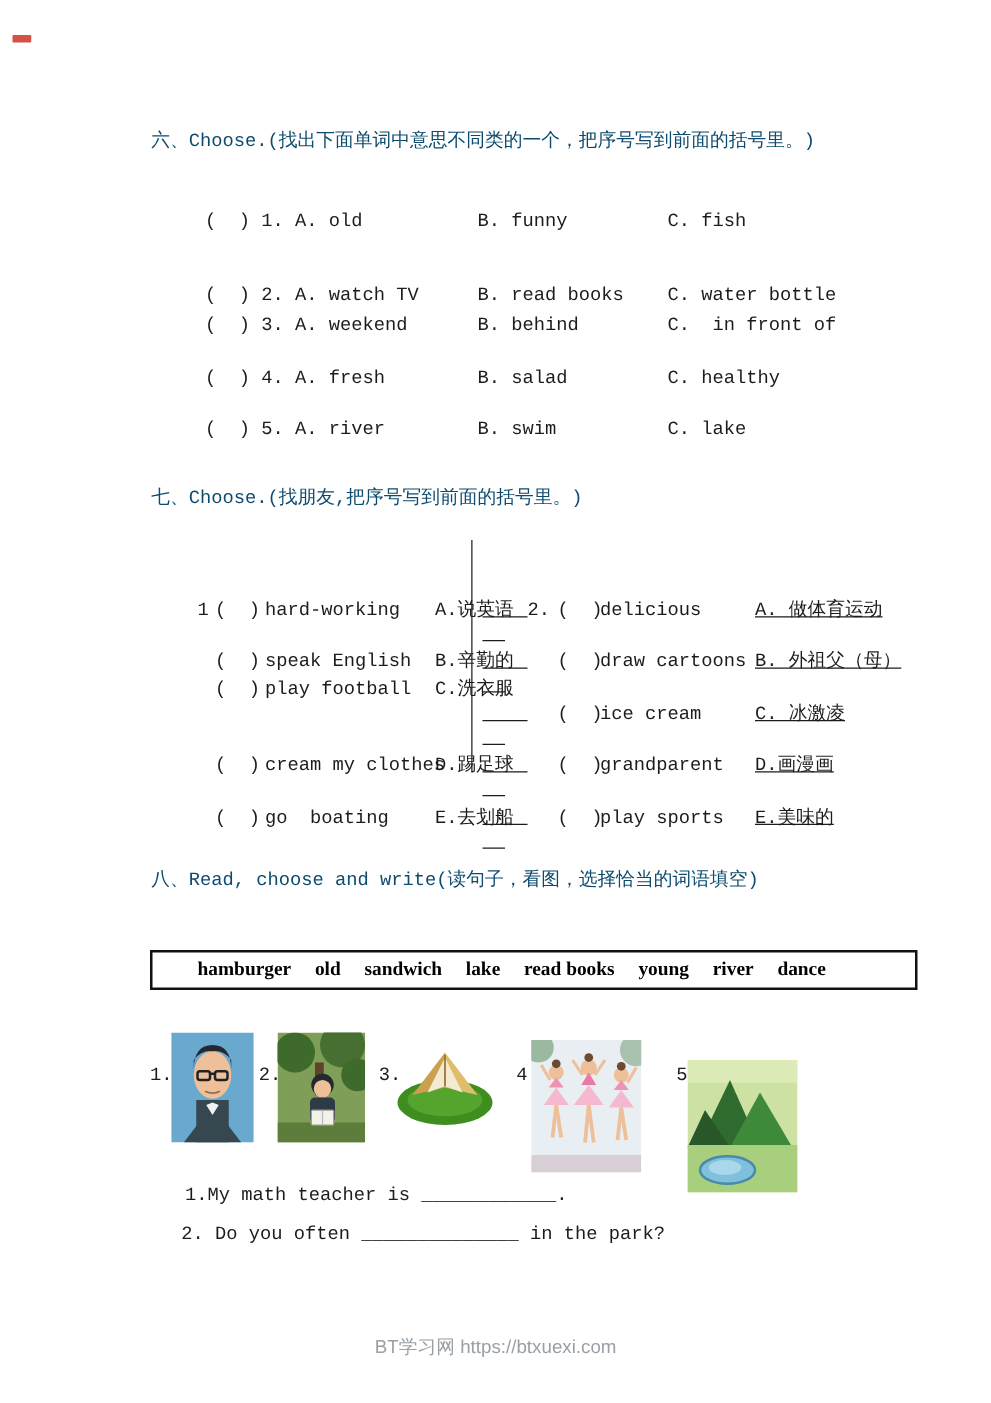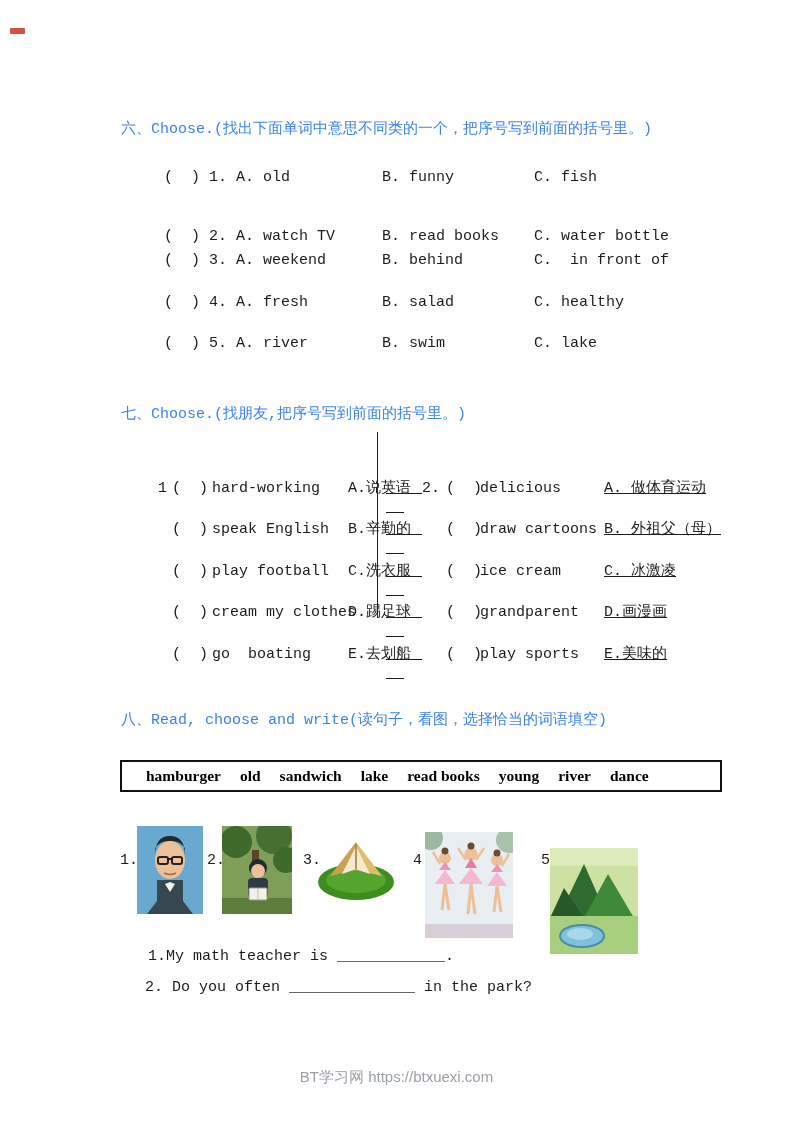--- a/index.html
+++ b/index.html
@@ -7,22 +7,21 @@
     position:relative;
     width:793px;height:1122px;
     background:#ffffff;
     font-family:"Liberation Mono","DejaVu Sans Mono",monospace;
     color:#1c1c1c;
     overflow:hidden;
   }
   .sec-title{
     position:absolute;left:121px;
     font-size:15px;white-space:pre;
-    color:#3b82f6;
-    margin-top:16px;
+    color:#0c4a6e;
   }
   .row{position:absolute;white-space:pre;font-size:15px;line-height:1.25;}
   
   .q6{left:128px;}
   .q6 .c1{display:inline-block;width:72px;}
   .q6 .c2{display:inline-block;width:146px;}
   .q6 .c3{display:inline-block;width:152px;}
   
   .q7l{left:122px;}
   .q7l .p{display:inline-block;width:14px;}
@@ -36,21 +35,21 @@
   .divider{
     position:absolute;left:377px;top:432px;
     width:1px;height:186px;background:#222;
   }
   .wordbank{
     position:absolute;left:120px;top:760px;
     width:574px;height:28px;
     border:2px solid #111;
     display:flex;align-items:center;
     column-gap:19px;
-    padding-left:24px;
+    padding-left:36px;
     font-family:"Liberation Serif","DejaVu Serif",serif;
     font-weight:bold;font-size:15.5px;color:#000;
     white-space:pre;
   }
   .img-num{position:absolute;font-size:15px;}
   .photo{position:absolute;display:block;}
   .sentence{position:absolute;font-size:15px;white-space:pre;}
   .footer{
     position:absolute;left:0;right:0;top:1068px;
     text-align:center;
@@ -89,21 +88,21 @@
 
   <div class="sec-title" style="top:388px">七、Choose.(找朋友,把序号写到前面的括号里。)</div>
   <div class="divider"></div>
 
   <div class="row q7l" style="top:461px">
     <span class="p">1</span><span class="br">(  )</span><span class="term">hard-working</span><span>A.说英语</span>
   </div>
   <div class="row q7l" style="top:502px">
     <span class="p"></span><span class="br">(  )</span><span class="term">speak English</span><span>B.辛勤的</span>
   </div>
-  <div class="row q7l" style="top:544px">
+  <div class="row q7l" style="top:524px">
     <span class="p"></span><span class="br">(  )</span><span class="term">play football</span><span>C.洗衣服</span>
   </div>
   <div class="row q7l" style="top:585px">
     <span class="p"></span><span class="br">(  )</span><span class="term">cream my clothes</span><span>D.踢足球</span>
   </div>
   <div class="row q7l" style="top:627px">
     <span class="p"></span><span class="br">(  )</span><span class="term">go  boating</span><span>E.去划船</span>
   </div>
 
   <div class="row q7r" style="top:461px">

